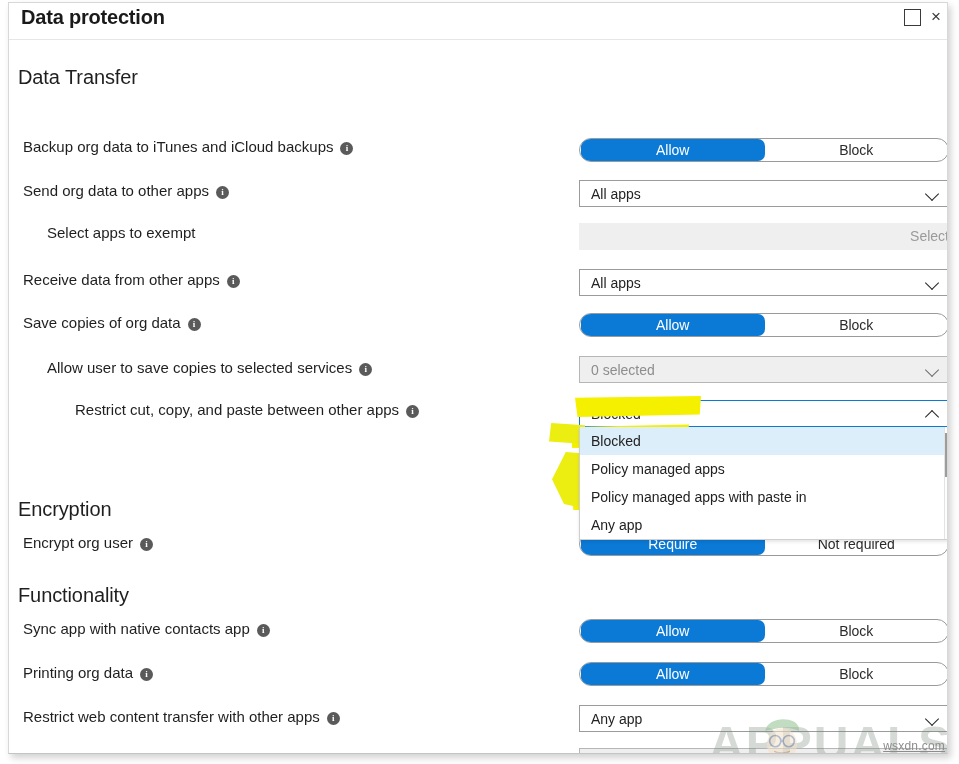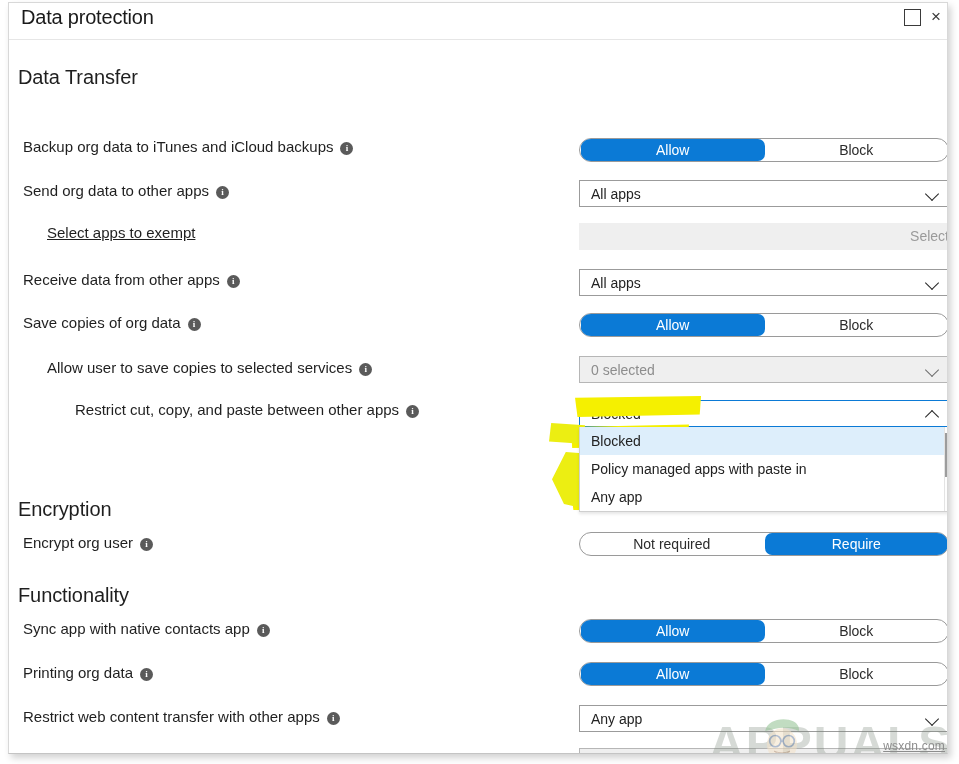--- a/index.html
+++ b/index.html
@@ -34,21 +34,21 @@
     position: relative;
     height: 36px;
     border-bottom: 1px solid #e6e6e6;
     background: #ffffff;
   }
   #page-title {
     position: absolute;
     left: 12px;
     top: 3px;
     font-size: 20px;
-    font-weight: normal;
+    font-weight: bold;
     color: #1a1a1a;
     letter-spacing: -0.2px;
   }
   #maximize-btn {
     position: absolute;
     right: 26px;
     top: 6px;
     width: 17px;
     height: 17px;
     border: 1.6px solid #3a3a3a;
@@ -322,21 +322,21 @@
     </div>
 
     <div class="row-label" style="left:14px; top:142px;">
       <span>Send org data to other apps</span><i class="info-icon">i</i>
     </div>
     <div class="ctrl combo" style="top:140px;">
       <span class="val">All apps</span>
       <span class="chev"></span>
     </div>
 
-    <div class="row-label" style="left:38px; top:184px;text-decoration:underline;">
+    <div class="row-label" style="left:38px; top:184px;">
       <span>Select apps to exempt</span>
     </div>
     <div class="ctrl flatbtn" style="top:183px;">Select</div>
 
     <div class="row-label" style="left:14px; top:231px;">
       <span>Receive data from other apps</span><i class="info-icon">i</i>
     </div>
     <div class="ctrl combo" style="top:229px;">
       <span class="val">All apps</span>
       <span class="chev"></span>
@@ -366,22 +366,22 @@
       <span class="chev up"></span>
     </div>
 
 
     <div class="section-head" style="top:458px;">Encryption</div>
 
     <div class="row-label" style="left:14px; top:494px;">
       <span>Encrypt org user</span><i class="info-icon">i</i>
     </div>
     <div class="ctrl toggle" style="top:492px;">
+      <div class="opt on">Require</div>
       <div class="opt">Not required</div>
-      <div class="opt on">Require</div>
     </div>
 
     <div class="section-head" style="top:544px;">Functionality</div>
 
     <div class="row-label" style="left:14px; top:580px;">
       <span>Sync app with native contacts app</span><i class="info-icon">i</i>
     </div>
     <div class="ctrl toggle" style="top:579px;">
       <div class="opt on">Allow</div>
       <div class="opt">Block</div>
@@ -413,20 +413,21 @@
       <path d="M20 34 C22 18 44 10 62 14 C76 17 82 26 80 34 C70 28 52 26 38 30 C30 32 24 33 20 34 Z" fill="#8fc08f"></path>
       <ellipse cx="50" cy="58" rx="27" ry="29" fill="#f4e2c8"></ellipse>
       <circle cx="38" cy="52" r="10" fill="none" stroke="#6f86a8" stroke-width="3"></circle>
       <circle cx="62" cy="52" r="10" fill="none" stroke="#6f86a8" stroke-width="3"></circle>
       <line x1="48" y1="52" x2="52" y2="52" stroke="#6f86a8" stroke-width="3"></line>
       <path d="M36 70 Q50 82 64 70 Q50 76 36 70 Z" fill="#ffffff" stroke="#b08a6a" stroke-width="1.5"></path>
     </svg>
 
     <div id="dropdown-list">
       <div class="item hover">Blocked</div>
+      <div class="item">Policy managed apps</div>
       <div class="item">Policy managed apps with paste in</div>
       <div class="item">Any app</div>
       <div id="dropdown-scroll"></div>
     </div>
 
     <div class="hl" style="left:566px; top:356px; width:126px; height:21px;
                 clip-path: polygon(0% 8%, 100% 0%, 99% 88%, 2% 100%);"></div>
 
     <div class="hl" style="left:562px; top:384px; width:118px; height:24px;
                 clip-path: polygon(0% 12%, 100% 2%, 98% 92%, 1% 100%);"></div>

